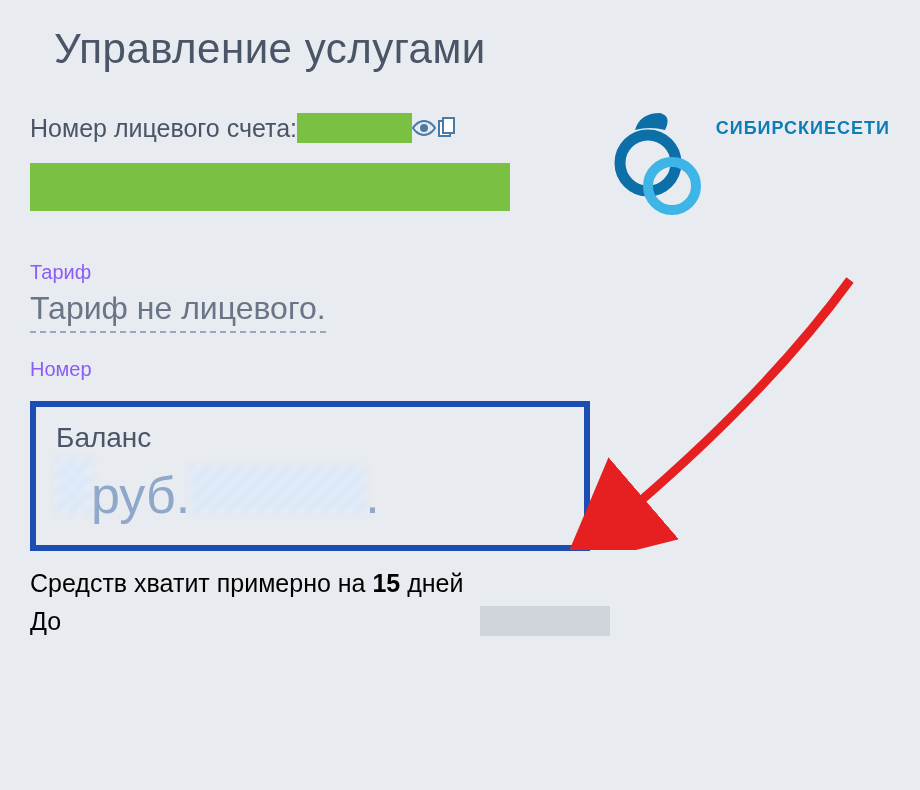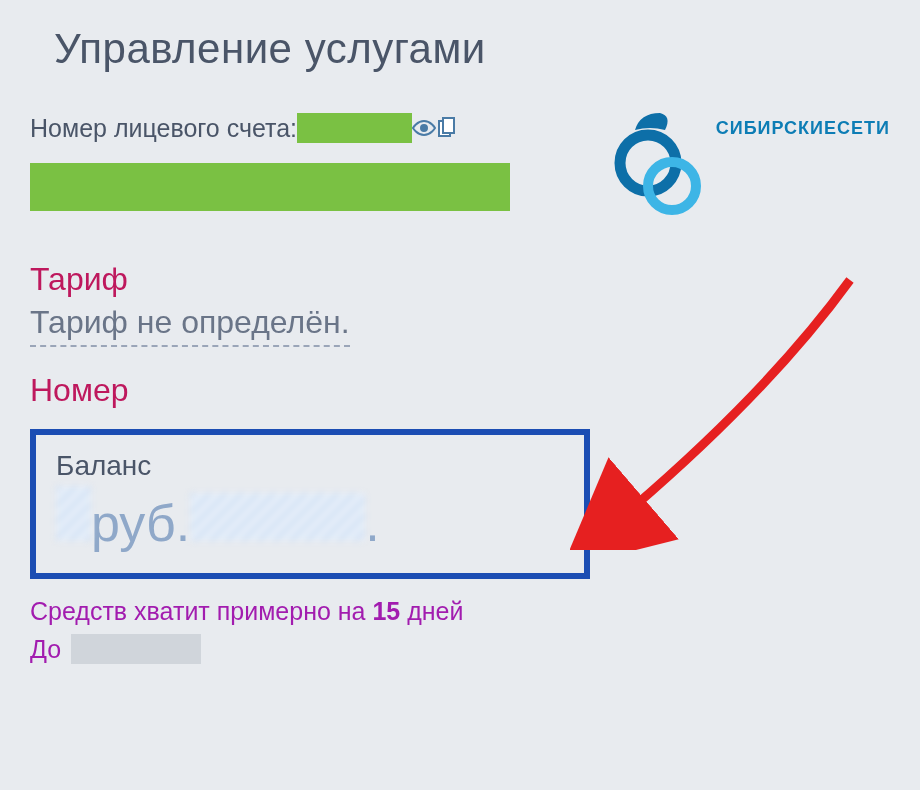--- a/index.html
+++ b/index.html
@@ -55,22 +55,22 @@
       align-items: center;
       justify-content: center;
     }
     .green-block-large {
       width: 480px;
       height: 48px;
       background: #7ac143;
       margin-bottom: 50px;
     }
     .section-label {
-      font-size: 32px;
-      color: #be185d;
+      font-size: 20px;
+      color: #8b5cf6;
       font-weight: 400;
       margin-bottom: 6px;
     }
     .tariff-value {
       font-size: 32px;
       color: #6a7588;
       font-weight: 300;
       border-bottom: 2px dashed #9aa5b8;
       display: inline-block;
       padding-bottom: 4px;
@@ -111,31 +111,32 @@
       background: linear-gradient(135deg, #d5e3f5 25%, #e8f0fa 25%, #e8f0fa 50%, #d5e3f5 50%, #d5e3f5 75%, #e8f0fa 75%);
       background-size: 16px 16px;
       filter: blur(3px);
     }
     .dot-after {
       font-size: 52px;
       color: #8fa8c9;
     }
     .info-text {
       font-size: 25px;
-      color: #a21caf;
+      color: #000000;
       font-weight: 400;
     }
     .info-bold {
       font-weight: 700;
     }
     .until-row {
       display: flex;
       align-items: center;
       gap: 10px;
       margin-top: 8px;
+      justify-content: space-between;
     }
     .gray-block {
       width: 130px;
       height: 30px;
       background: #d0d5db;
     }
     .logo-area {
       display: flex;
       align-items: flex-start;
       gap: 6px;
@@ -181,21 +182,21 @@
           <svg width="22" height="24" viewBox="0 0 22 24" fill="none">
             <rect x="3" y="5" width="11" height="15" stroke="#4a7ba6" stroke-width="2" fill="#fff"></rect>
             <rect x="7" y="2" width="11" height="15" stroke="#4a7ba6" stroke-width="2" fill="#fff"></rect>
           </svg>
         </span>
       </div>
 
       <div class="green-block-large"></div>
 
       <div class="section-label">Тариф</div>
-      <div class="tariff-value">Тариф не определён.</div>
+      <div class="tariff-value">Тариф не лицевого.</div>
 
       <div class="section-label">Номер</div>
 
       <div class="balance-box">
         <div class="balance-label">Баланс</div>
         <div class="balance-amount-row">
           <span class="blur-block1"></span>
           <span class="rub-text">руб.</span>
           <span class="blur-block2"></span>
           <span class="dot-after">.</span>

